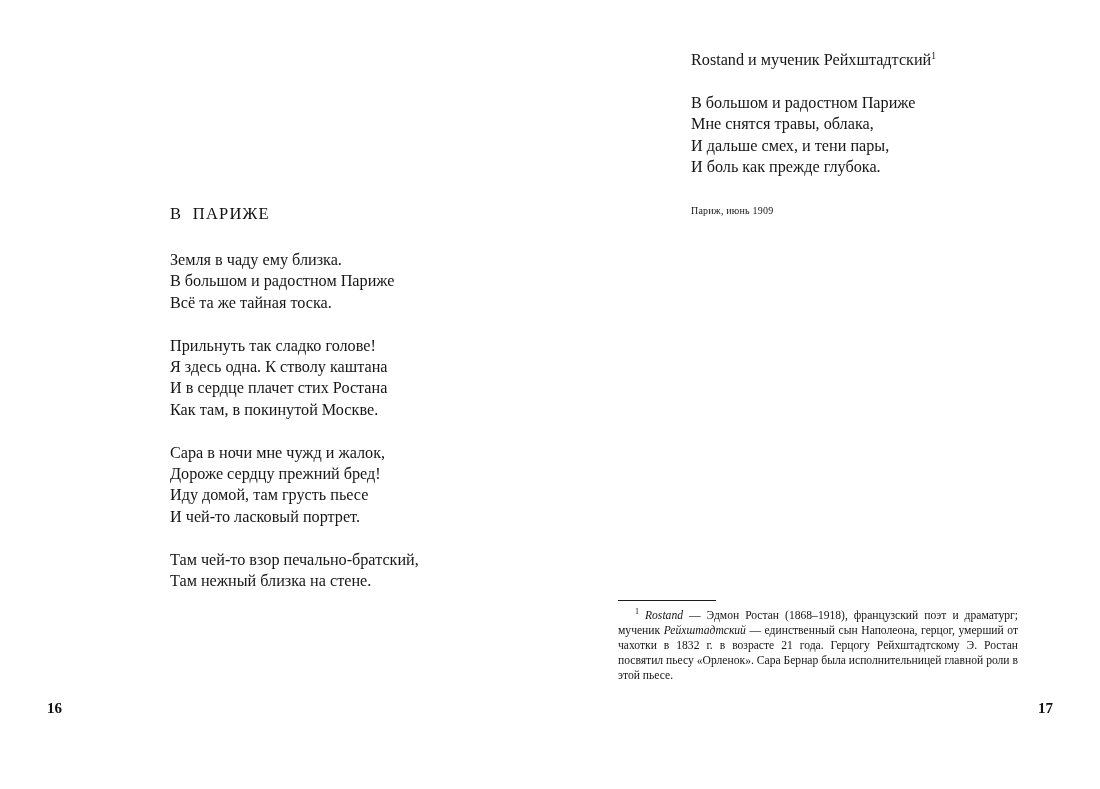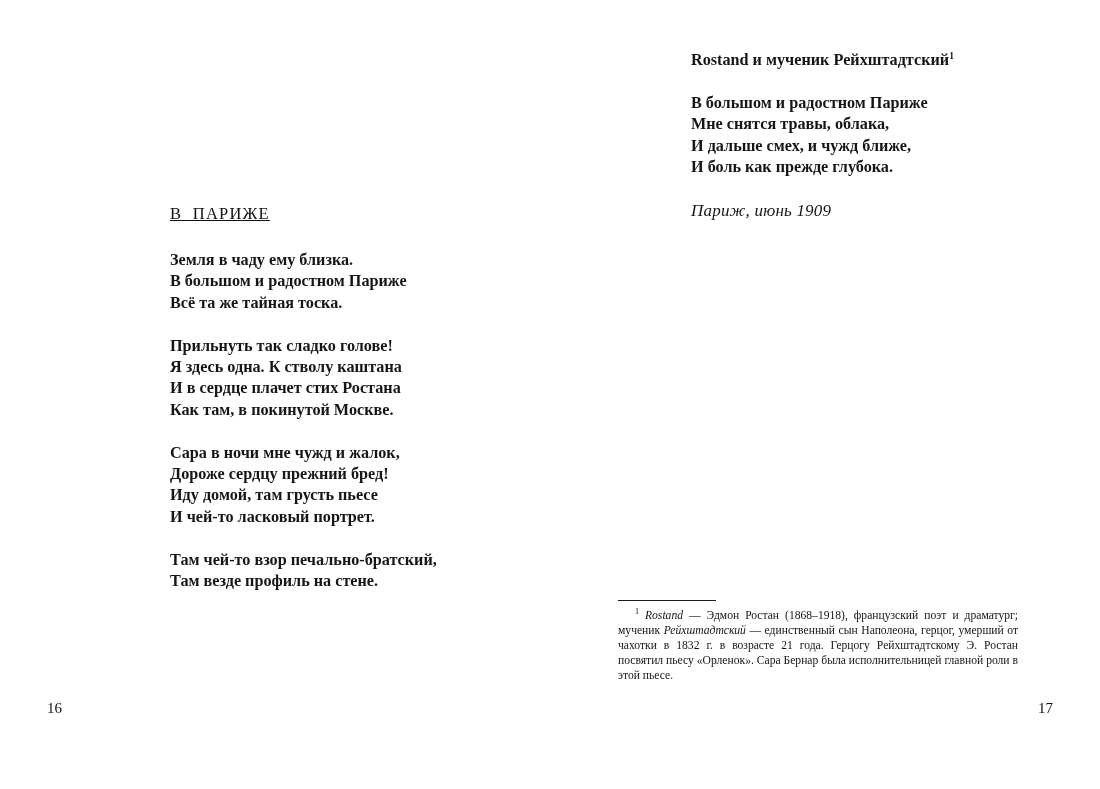--- a/index.html
+++ b/index.html
@@ -32,49 +32,47 @@
 
   
   .poem-title {
     position: absolute;
     left: 170px;
     top: 204px;
     font-size: 16.5px;
     letter-spacing: 1.2px;
     color: #111;
     white-space: pre;
-    text-decoration: underline;
   }
 
   .poem-body {
     position: absolute;
     left: 170px;
     top: 250px;
     width: 330px;
     font-size: 16.2px;
     line-height: 21.4px;
     color: #161616;
   }
   .stanza { margin: 0 0 21.4px 0; }
   .stanza:last-child { margin-bottom: 0; }
-  .line { white-space: pre; font-weight: bold; }
+  .line { white-space: pre; }
 
   
   .poem-cont {
     position: absolute;
     left: 141px;
     top: 50px;
     width: 340px;
     font-size: 16.2px;
     line-height: 21.4px;
     color: #161616;
   }
   .date-line {
-    font-style: italic;
-    font-size: 17px;
+    font-size: 10px;
     letter-spacing: .2px;
     white-space: pre;
   }
   sup.fn-ref {
     font-size: 9.5px;
     vertical-align: super;
     line-height: 0;
   }
 
   
@@ -104,21 +102,21 @@
     vertical-align: super;
     line-height: 0;
   }
   .fn-text i { font-style: italic; }
 
   
   .folio {
     position: absolute;
     bottom: 72px;
     font-size: 15px;
-    font-weight: normal;
+    font-weight: bold;
     color: #111;
   }
   .folio-left  { left: 47px; }
   .folio-right { right: 47px; }
 </style>
 </head>
 <body>
 
 <div class="spread">
 
@@ -139,37 +137,37 @@
         <div class="line">Как там, в покинутой Москве.</div>
       </div>
       <div class="stanza">
         <div class="line">Сара в ночи мне чужд и жалок,</div>
         <div class="line">Дороже сердцу прежний бред!</div>
         <div class="line">Иду домой, там грусть пьесе</div>
         <div class="line">И чей-то ласковый портрет.</div>
       </div>
       <div class="stanza">
         <div class="line">Там чей-то взор печально-братский,</div>
-        <div class="line">Там везде профиль на стене.</div>
+        <div class="line">Там нежный близка на стене.</div>
       </div>
     </div>
 
     <div class="folio folio-left">16</div>
   </div>
 
   <div class="page page-right">
 
     <div class="poem-cont">
       <div class="stanza">
         <div class="line"><span>Rostand и мученик Рейхштадтский</span><sup class="fn-ref">1</sup></div>
       </div>
       <div class="stanza">
         <div class="line">В большом и радостном Париже</div>
         <div class="line">Мне снятся травы, облака,</div>
-        <div class="line">И дальше смех, и чужд ближе,</div>
+        <div class="line">И дальше смех, и тени пары,</div>
         <div class="line">И боль как прежде глубока.</div>
       </div>
       <div class="date-line">Париж, июнь 1909</div>
     </div>
 
     <div class="footnote">
       <div class="fn-rule"></div>
       <div class="fn-text"><span class="fn-indent"></span><sup>1</sup> <i>Rostand</i><span> — Эдмон Ростан (1868–1918), французский поэт и драматург; мученик </span><i>Рейхштадтский</i><span> — единственный сын Наполеона, герцог, умерший от чахотки в 1832 г. в возрасте 21 года. Герцогу Рейхштадтскому Э. Ростан посвятил пьесу «Орленок». Сара Бернар была исполнительницей главной роли в этой пьесе.</span></div>
     </div>
 

